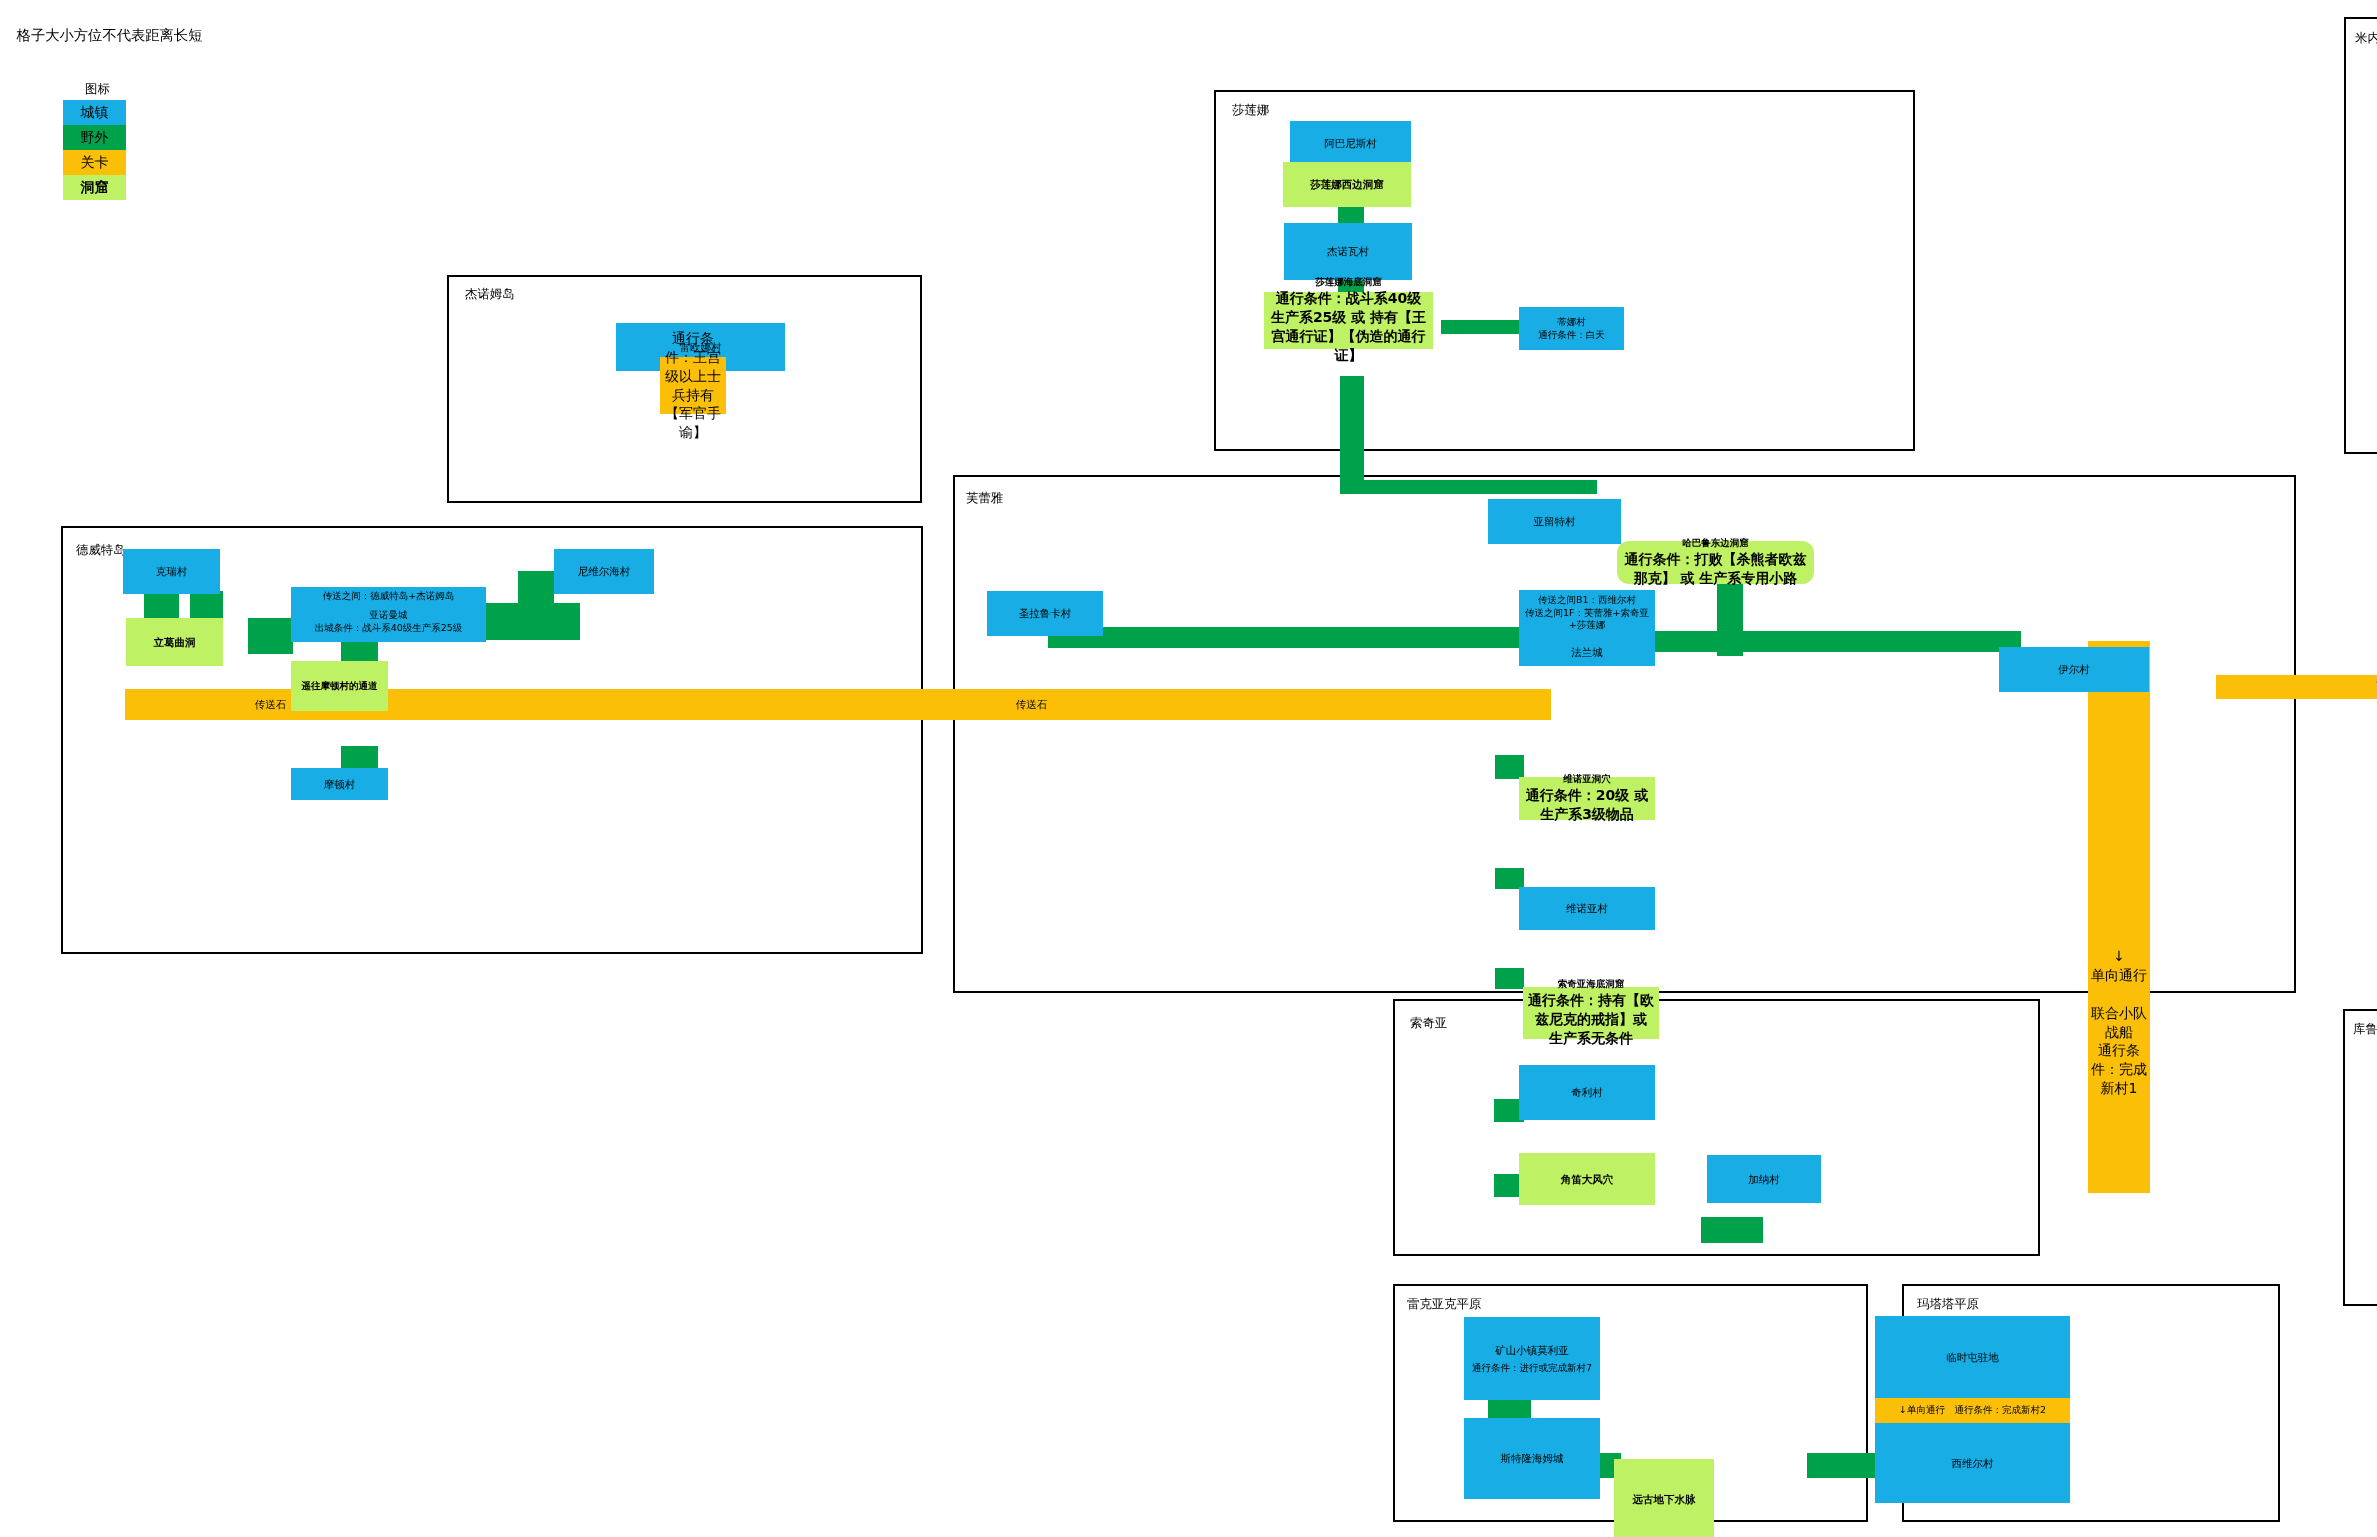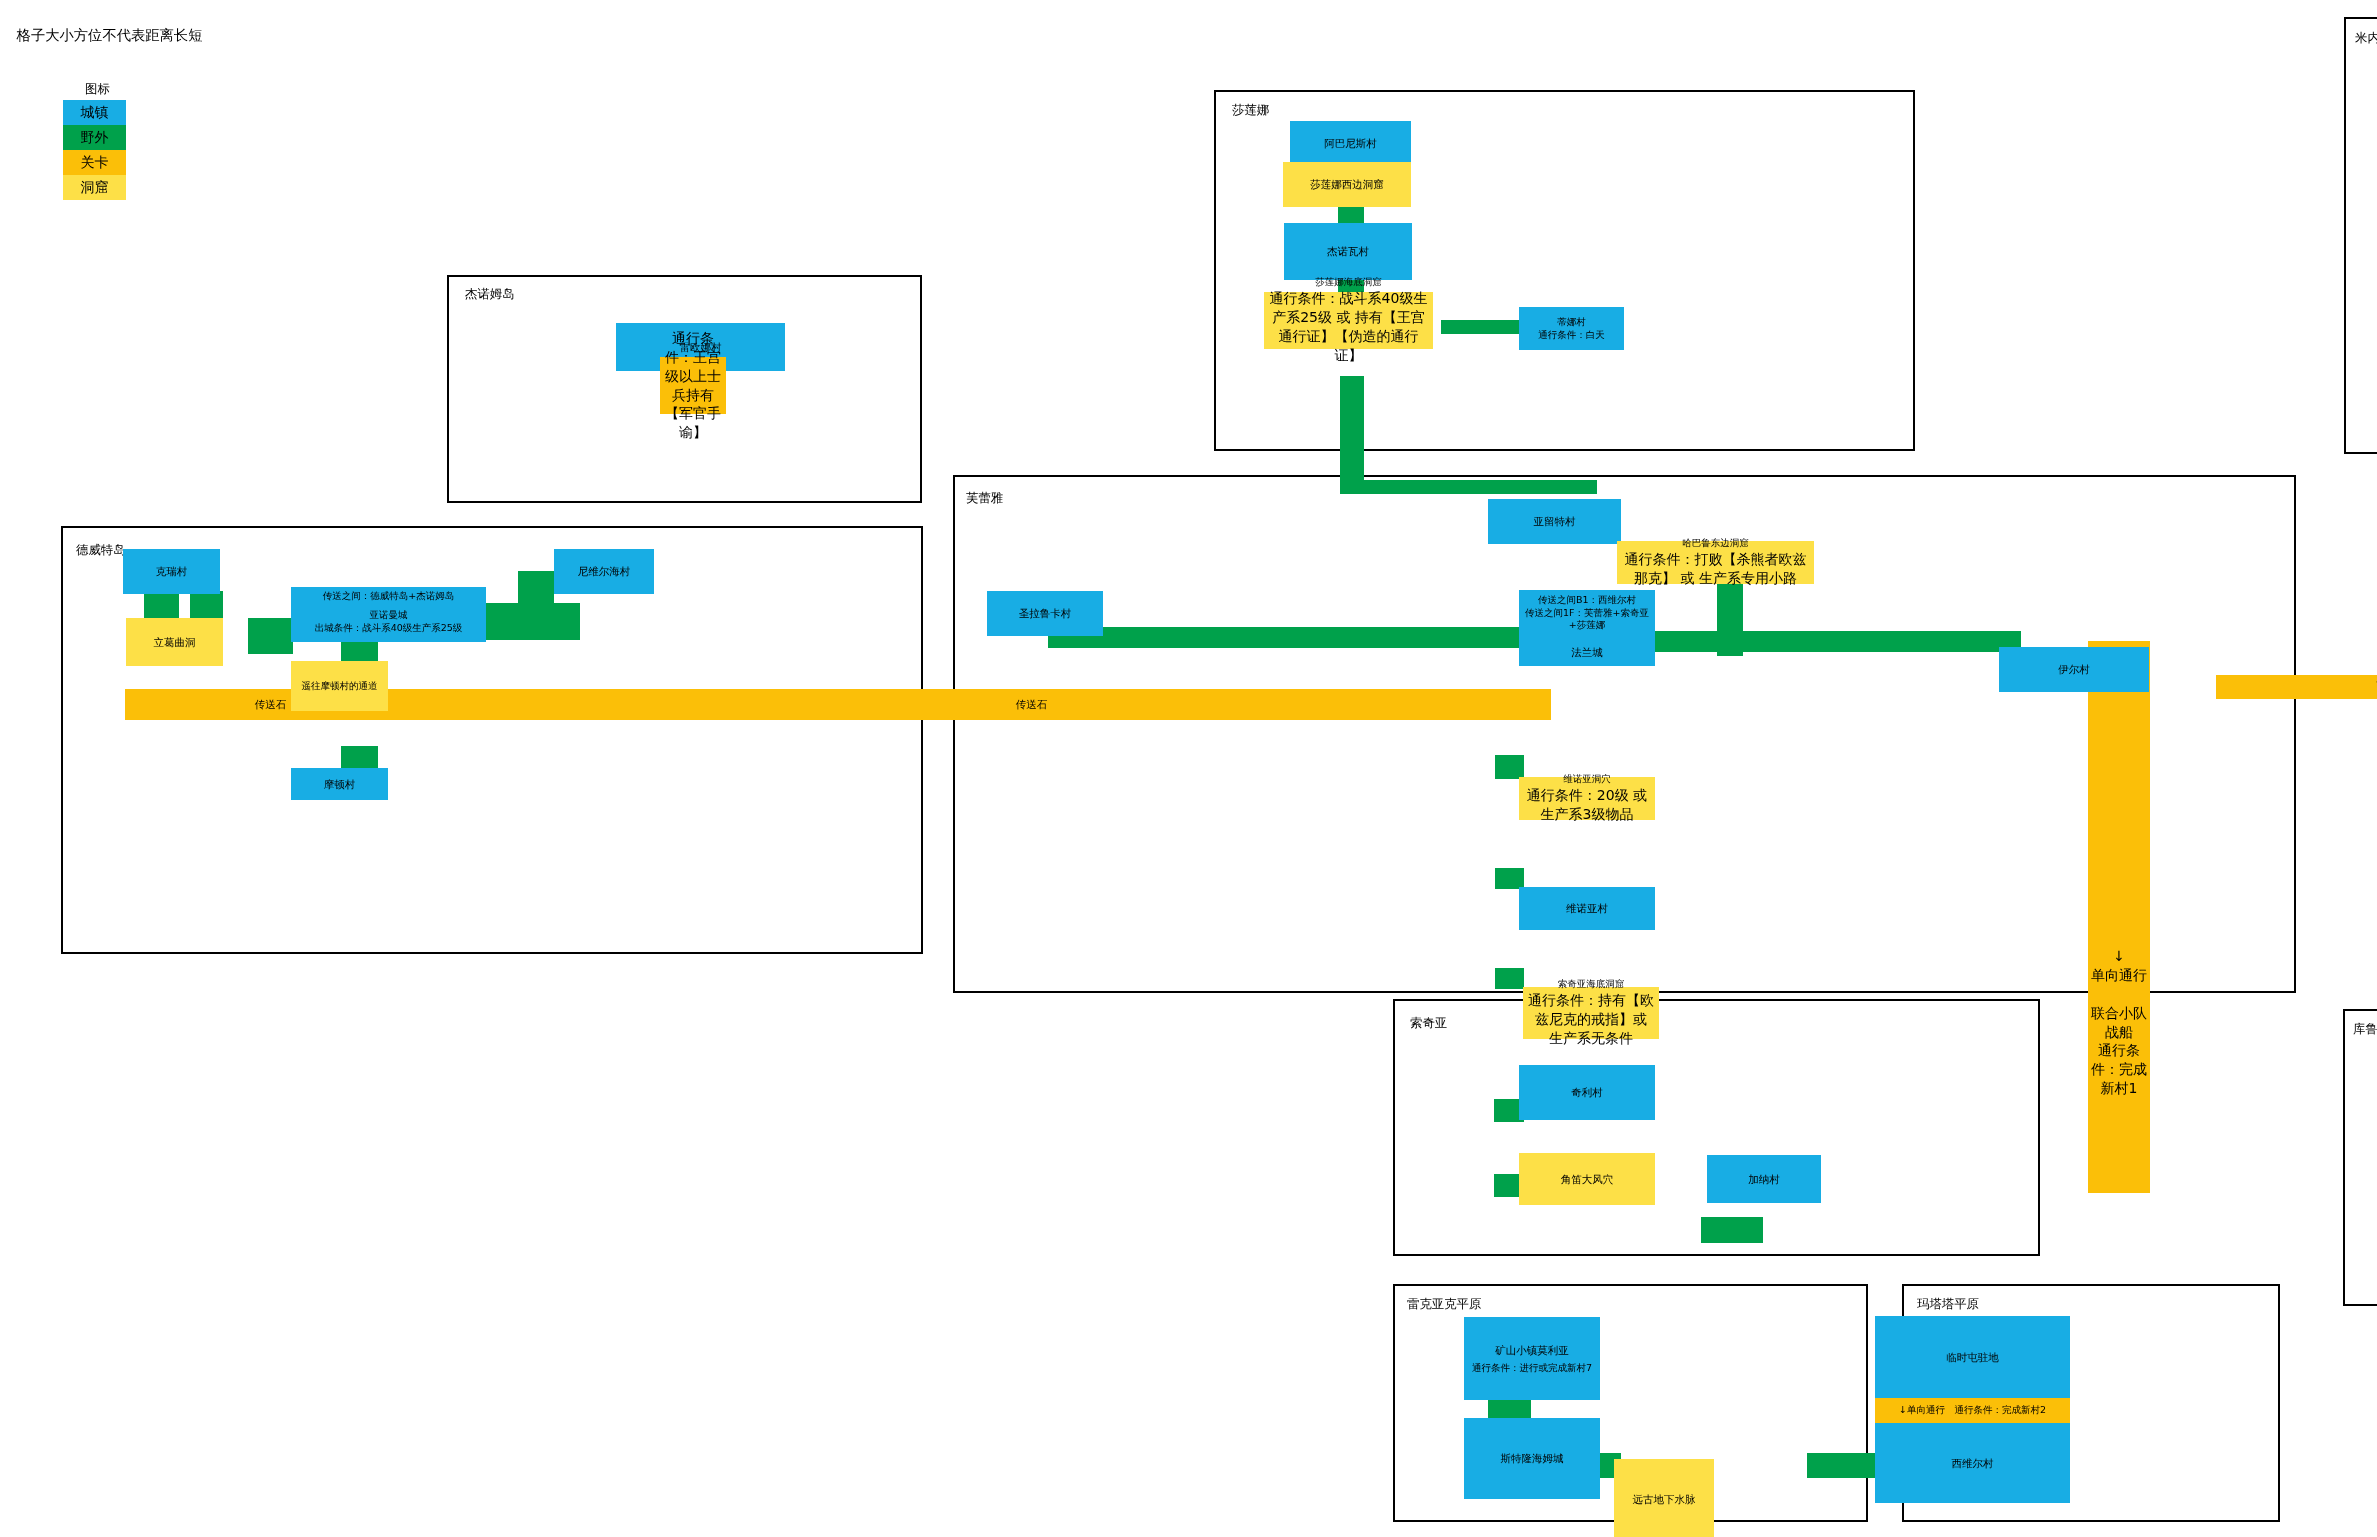--- a/index.html
+++ b/index.html
@@ -5,21 +5,21 @@
   html,body{margin:0;padding:0;background:#fff;}
   body{font-family:"DejaVu Sans","Liberation Sans",sans-serif;}
   #stage{position:relative;width:3352px;height:1538px;background:#ffffff;overflow:hidden;}
   .grp{position:absolute;border:2.4px solid #000;box-sizing:border-box;background:transparent;}
   .grp-label{position:absolute;font-size:12.4px;color:#000;white-space:nowrap;}
   .node{position:absolute;box-sizing:border-box;display:flex;align-items:center;justify-content:center;
         text-align:center;color:#000;line-height:1.35;padding:1.9px 2.9px;}
   .town{background:#18ADE4;}
   .field{background:#00A14B;}
   .gate{background:#FBBF08;}
-  .cave{background:#fde047;}
+  .cave{background:#bef264;font-weight:bold;}
   .t22{font-size:10.5px;}
   .t20{font-size:9.5px;}
   .t18{font-size:14px;}
   .title{position:absolute;font-size:14.3px;color:#000;}
   .legend-title{position:absolute;font-size:12.4px;color:#000;}
   .legend-cell{position:absolute;display:flex;align-items:center;justify-content:center;
                font-size:14px;color:#000;}
   .conn{position:absolute;}
 </style>
 </head>
@@ -138,21 +138,21 @@
 
   <div class="node town t22" style="left:987px;top:591px;width:116px;height:45px;">圣拉鲁卡村</div>
   <div class="node town t22" style="left:1488px;top:499px;width:133px;height:45px;">亚留特村</div>
 
   <div class="node town" style="left:1519px;top:590px;width:136px;height:76px;flex-direction:column;justify-content:flex-start;padding-top:3.8px;">
     <span class="t20">传送之间B1：西维尔村</span>
     <span class="t20">传送之间1F：芙蕾雅+索奇亚+莎莲娜</span>
     <span class="t22" style="margin-top:12.4px;">法兰城</span>
   </div>
 
-  <div class="node cave" style="left:1617px;top:541px;width:197px;height:43px;flex-direction:column;">
+  <div class="node cave" style="left:1617px;top:541px;width:197px;height:43px;flex-direction:column;border-radius:12px;">
     <span class="t20">哈巴鲁东边洞窟</span>
     <span class="t18" style="padding:0 2.9px;">通行条件：打败【杀熊者欧兹那克】 或 生产系专用小路</span>
   </div>
 
   <div class="node cave" style="left:1519px;top:777px;width:136px;height:43px;flex-direction:column;">
     <span class="t20">维诺亚洞穴</span>
     <span class="t18">通行条件：20级 或 生产系3级物品</span>
   </div>
 
   <div class="node town t22" style="left:1519px;top:887px;width:136px;height:43px;">维诺亚村</div>

